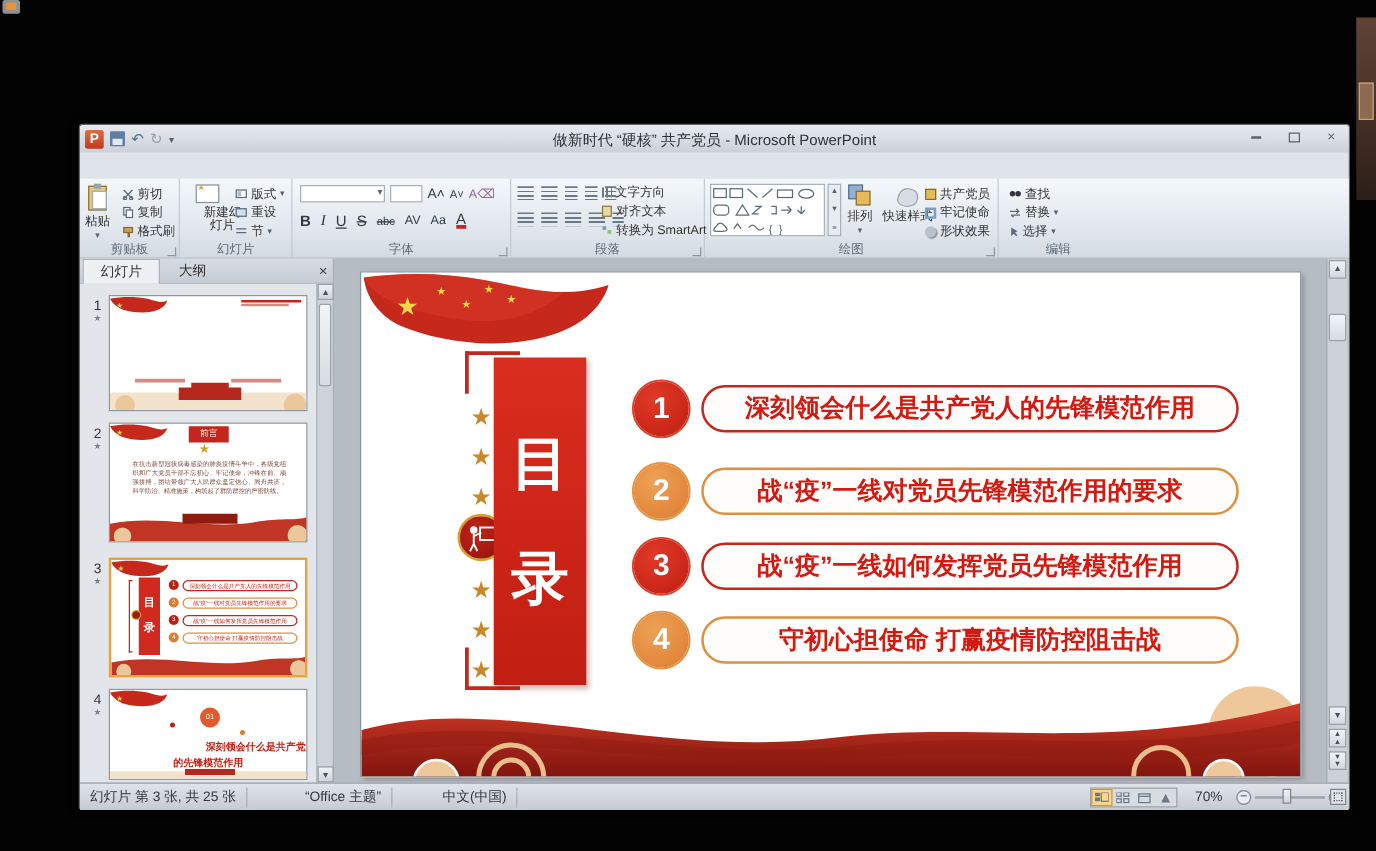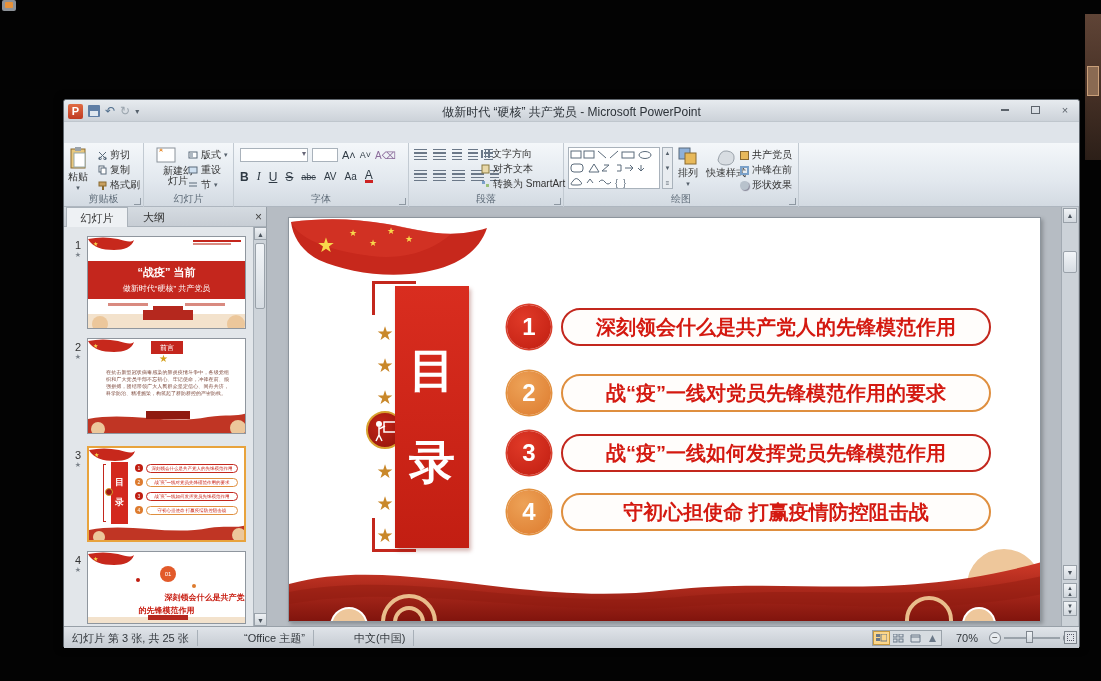--- a/index.html
+++ b/index.html
@@ -314,30 +314,54 @@
               <path d="M4 14 q2 -10 9 -9 q8 1 7 8 q-1 6 -8 6 q-7 0 -8 -5" fill="#d8dde2" stroke="#9aa2aa"></path>
             </svg>
           <span>快速样式</span>
         </div>
         <div class="smallrow" style="left:176px;top:5px;">
           <span class="sq" style="width:9px;height:9px;background:#e8b95a;border:1px solid #8a6a30;"></span>
           <span>共产党员</span>
         </div>
         <div class="smallrow" style="left:176px;top:20px;">
           <span class="sq" style="width:9px;height:9px;border:2px solid #7aa0c8;"></span>
-          <span>冲锋在前</span>
+          <span>牢记使命</span>
         </div>
         <div class="smallrow" style="left:176px;top:35px;">
           <span class="sq" style="width:9px;height:9px;background:#b8c2cc;border-radius:50%;box-shadow:1px 1px 1px #889;"></span>
           <span>形状效果</span>
         </div>
         <div class="rlabel">绘图</div>
         <div class="launcher"></div>
       </div>
 
+      <div class="rgroup" style="left:735px;width:95px;border-right:none;">
+        <div class="smallrow" style="left:8px;top:5px;">
+          <svg width="10" height="8">
+              <circle cx="3" cy="4" r="2.2" fill="#334"></circle>
+              <circle cx="7.5" cy="4" r="2.2" fill="#334"></circle>
+            </svg>
+          <span>查找</span>
+        </div>
+        <div class="smallrow" style="left:8px;top:20px;">
+          <svg width="10" height="8">
+              <path d="M1 3 h7 m-2 -2 l2 2 -2 2 M9 6 h-7 m2 2 l-2 -2" stroke="#5b6b7b" fill="none"></path>
+            </svg>
+          <span>替换</span>
+            <span class="caret">▾</span>
+        </div>
+        <div class="smallrow" style="left:8px;top:35px;">
+          <svg width="8" height="9">
+              <path d="M2 1 L2 8 L4 6 L6 8 L7 7 L5 5 L7 4 Z" fill="#5b6b7b"></path>
+            </svg>
+          <span>选择</span>
+            <span class="caret">▾</span>
+        </div>
+        <div class="rlabel">编辑</div>
+      </div>
     </div>
 
     <div class="docarea">
 
       <div class="panel">
         <div class="ptabs">
           <div class="ptab sel" style="left:2px;width:62px;">幻灯片</div>
           <div class="ptab" style="left:66px;width:48px;">大纲</div>
           <div class="pclose">×</div>
         </div>
@@ -345,24 +369,20 @@
         <div class="tnum" style="top:32px;">1</div>
         <div class="tstar" style="top:44px;">★</div>
         <div class="thumb" style="top:29px;height:93px;">
           <svg class="abs" style="left:0;top:0;" width="46" height="20">
               <path d="M0 2 C10 0 20 0 30 2 C38 4 42 6 46 3 C44 10 36 13 26 13 C14 13 4 10 0 2 Z" fill="#c7281c"></path>
               <text x="5" y="9" font-size="6" fill="#f8d84b">★</text>
             </svg>
           <div class="abs" style="right:4px;top:3px;width:48px;">
             <div style="height:2px;background:#c4261d;margin-bottom:1px;"></div>
               <div style="height:2px;background:#d98a80;width:80%;"></div>
-          </div>
-          <div class="t-redband" style="top:24px;height:38px;">
-            <div style="font-size:11px;font-weight:bold;margin-top:4px;">“战疫” 当前</div>
-            <div style="font-size:8px;margin-top:3px;">做新时代“硬核” 共产党员</div>
           </div>
           <div class="abs" style="left:20px;top:66px;width:40px;height:3px;background:#d98a80;"></div>
           <div class="abs" style="right:20px;top:66px;width:40px;height:3px;background:#d98a80;"></div>
           <svg class="abs" style="left:0;bottom:0;" width="159" height="22">
             <rect x="0" y="8" width="159" height="14" fill="#f3e2cc"></rect>
             <rect x="55" y="4" width="50" height="10" fill="#b5281e"></rect>
               <rect x="65" y="0" width="30" height="5" fill="#b5281e"></rect>
             <circle cx="12" cy="18" r="8" fill="#ecc79b"></circle>
               <circle cx="148" cy="18" r="9" fill="#ecc79b"></circle>
           </svg>

